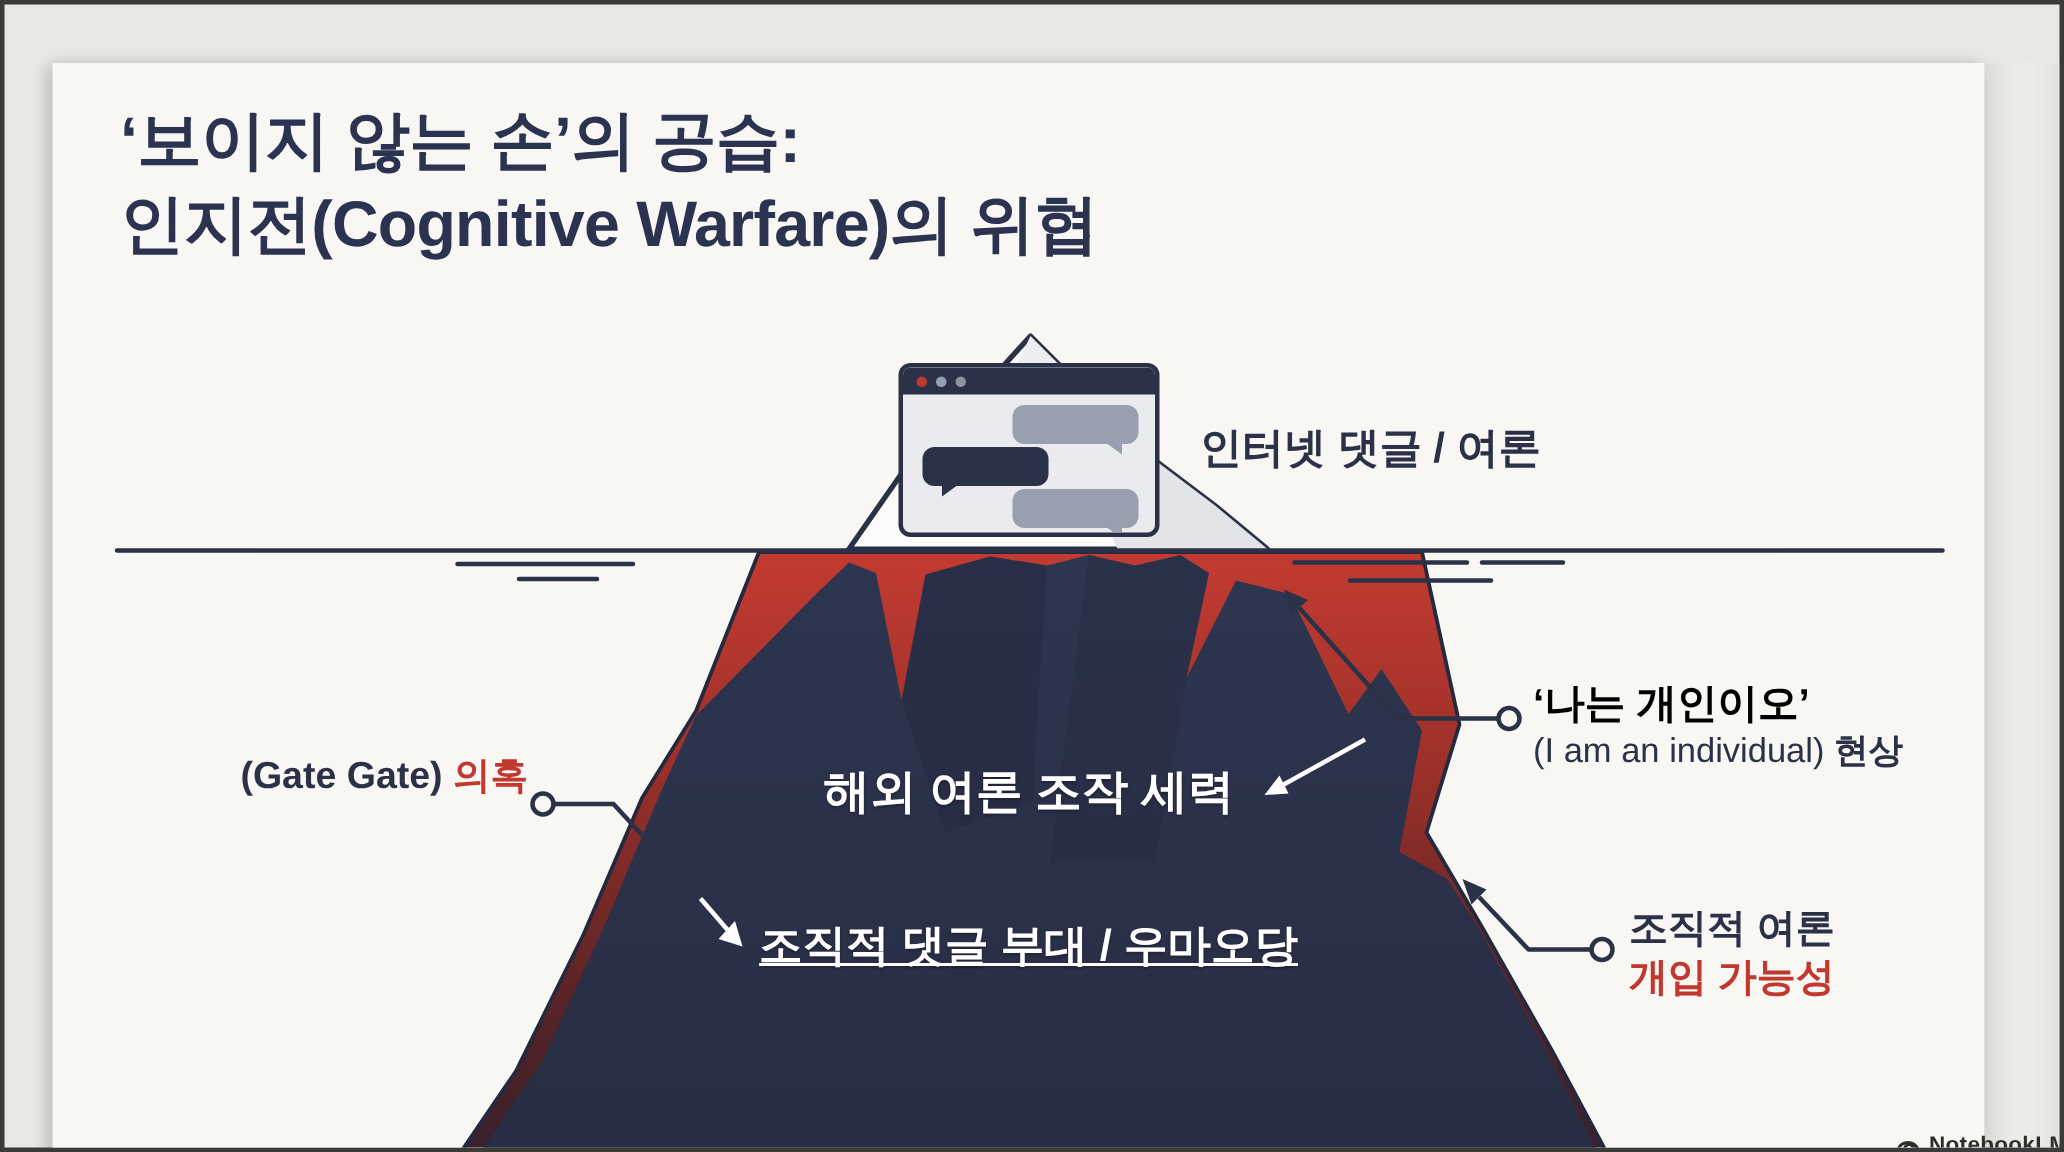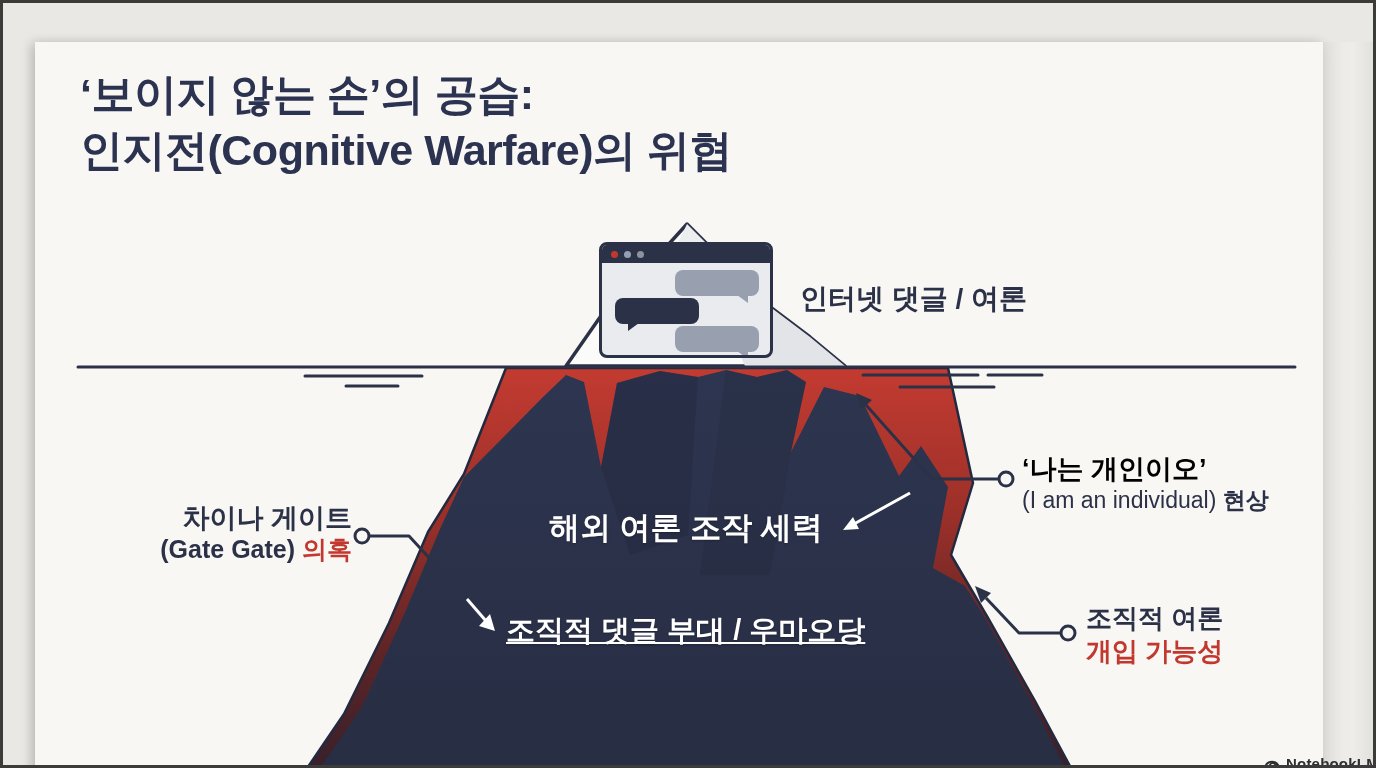--- a/index.html
+++ b/index.html
@@ -139,21 +139,20 @@
       <span>인지전(Cognitive Warfare)의 위협</span>
     </h1>
 
     <div class="lbl ice-label-mid">해외 여론 조작 세력</div>
 
     <div class="lbl surface-label">인터넷 댓글 / 여론</div>
 
     <div class="lbl ice-label-lower">조직적 댓글 부대 / 우마오당</div>
 
     <div class="lbl callout-left">
-      <div class="l1">차이나 게이트</div>
       <div class="l2"><span>(Gate Gate) </span><span class="hl-red">의혹</span></div>
     </div>
 
     <div class="lbl callout-rt">
       <div class="l1">‘나는 개인이오’</div>
       <div class="l2"><span>(I am an individual) </span><span class="ko">현상</span></div>
     </div>
 
     <div class="lbl callout-rb">
       <div class="l1">조직적 여론</div>

